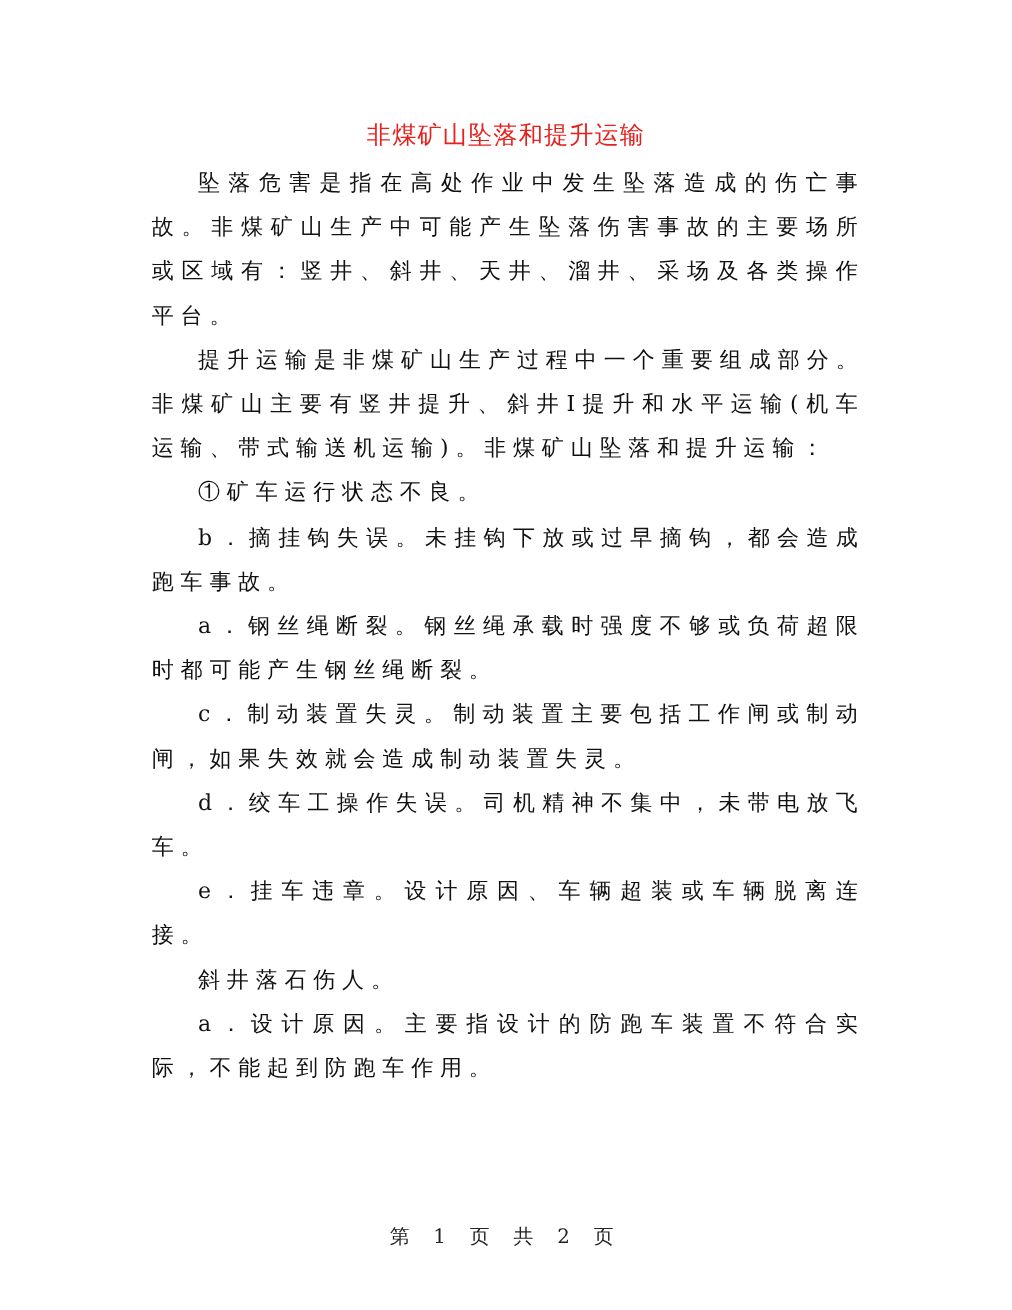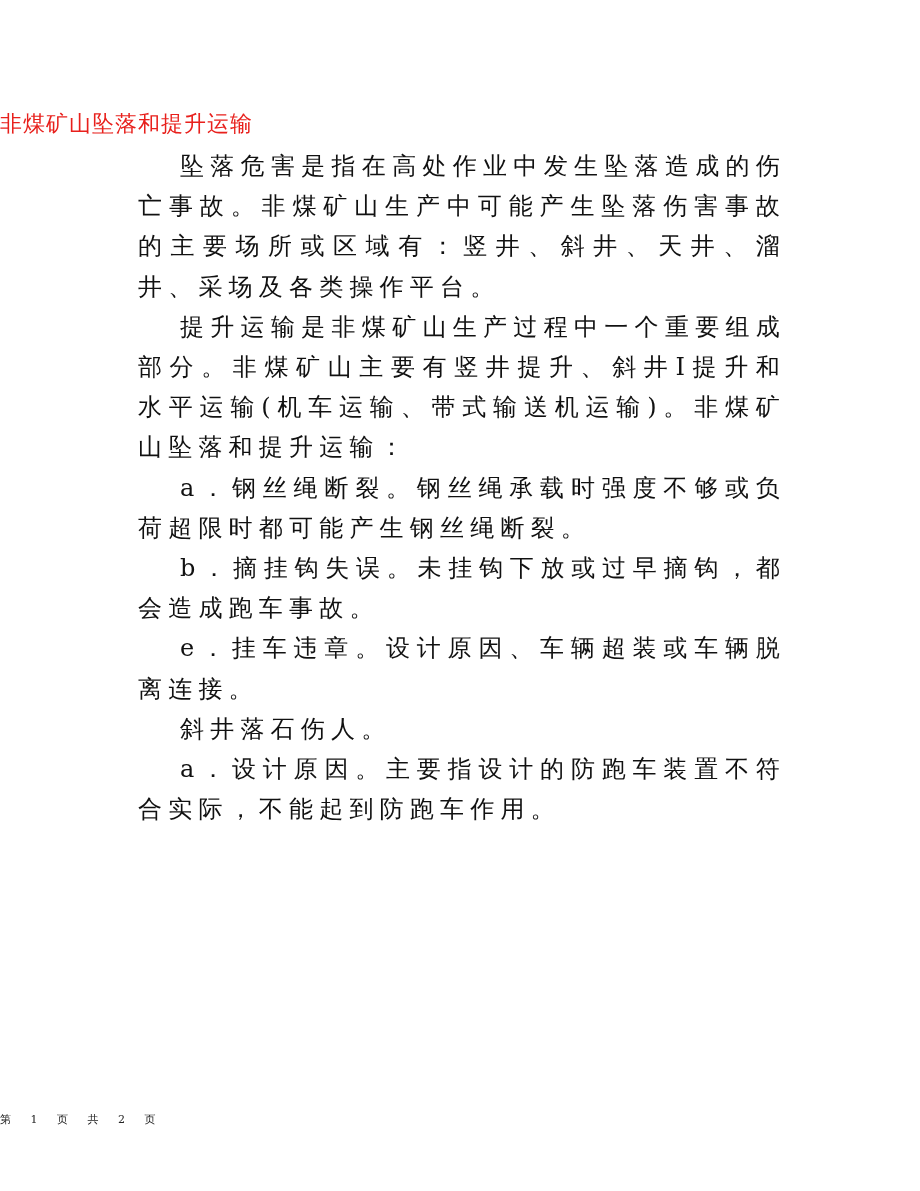--- a/index.html
+++ b/index.html
@@ -21,62 +21,66 @@
       top: 0;
       width: 920px;
       height: 1191px;
       background: #ffffff;
     }
     .title {
       position: absolute;
       top: 108px;
       left: 0;
       width: 920px;
+      text-align: center;
       font-size: 22px;
       line-height: 32px;
       color: #e8201c;
       letter-spacing: 1px;
     }
     .body {
       position: absolute;
       left: 138px;
       top: 146px;
       width: 648px;
     }
     .para {
       margin: 0;
-      font-size: 24px;
+      font-size: 20px;
       line-height: 40.2px;
       text-indent: 42px;
       letter-spacing: 6.2px;
       text-align: justify;
       word-break: break-all;
     }
     .footer {
       position: absolute;
       top: 1112px;
       left: 0;
       width: 920px;
-      text-align: left;
-      font-size: 11px;
+      text-align: center;
+      font-size: 18px;
       color: #222222;
       letter-spacing: 8px;
     }
   </style>
 </head>
 <body>
 
 <div class="page">
   <div class="title">非煤矿山坠落和提升运输</div>
 
   <div class="body">
     <p class="para">坠落危害是指在高处作业中发生坠落造成的伤亡事故。非煤矿山生产中可能产生坠落伤害事故的主要场所或区域有：竖井、斜井、天井、溜井、采场及各类操作平台。</p>
     <p class="para">提升运输是非煤矿山生产过程中一个重要组成部分。非煤矿山主要有竖井提升、斜井I提升和水平运输(机车运输、带式输送机运输)。非煤矿山坠落和提升运输：</p>
+    <p class="para">①矿车运行状态不良。</p>
+    <p class="para">b．摘挂钩失误。未挂钩下放或过早摘钩，都会造成跑车事故。</p>
     <p class="para">a．钢丝绳断裂。钢丝绳承载时强度不够或负荷超限时都可能产生钢丝绳断裂。</p>
-    <p class="para">b．摘挂钩失误。未挂钩下放或过早摘钩，都会造成跑车事故。</p>
+    <p class="para">c．制动装置失灵。制动装置主要包括工作闸或制动闸，如果失效就会造成制动装置失灵。</p>
+    <p class="para">d．绞车工操作失误。司机精神不集中，未带电放飞车。</p>
     <p class="para">e．挂车违章。设计原因、车辆超装或车辆脱离连接。</p>
     <p class="para">斜井落石伤人。</p>
     <p class="para">a．设计原因。主要指设计的防跑车装置不符合实际，不能起到防跑车作用。</p>
 
   </div>
 
   <div class="footer">第 1 页 共 2 页</div>
 </div>
 
 </body></html>

